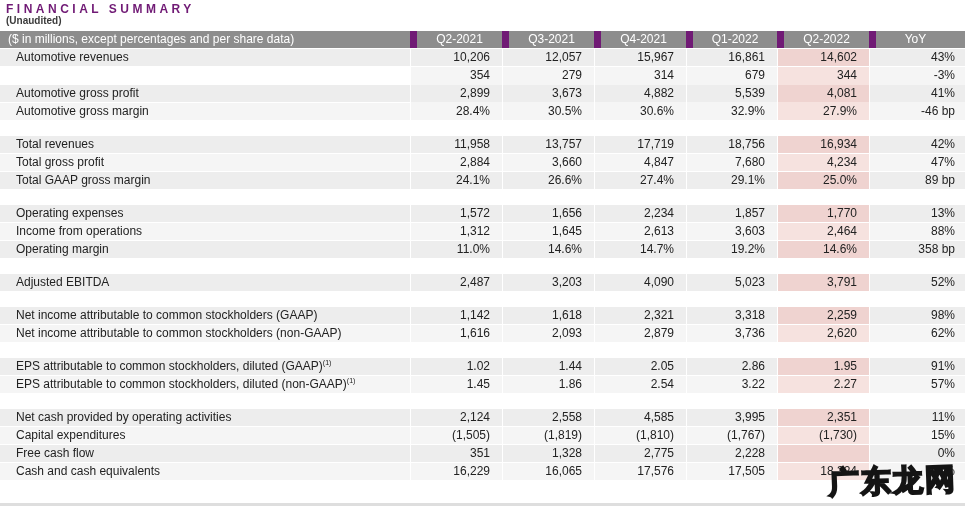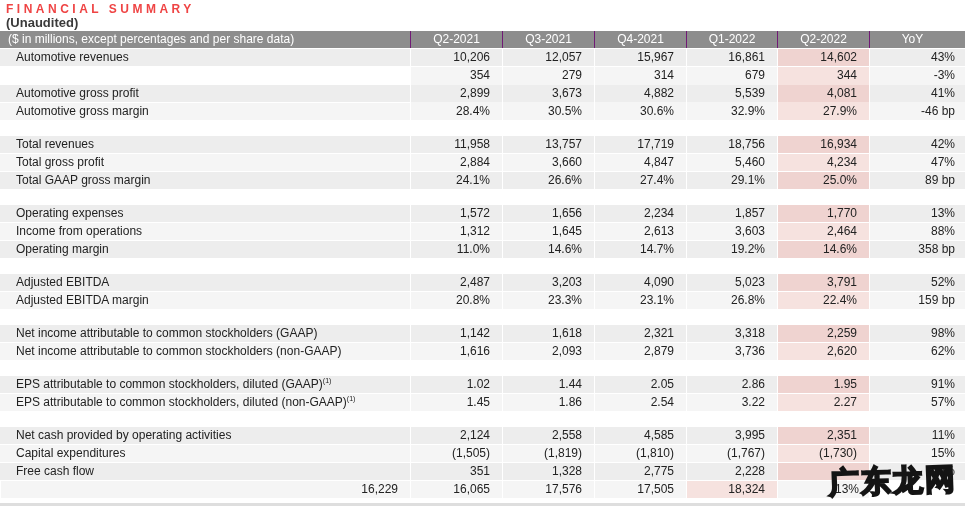--- a/index.html
+++ b/index.html
@@ -6,37 +6,37 @@
   .page{
     position:relative;
     width:965px;height:506px;
     overflow:hidden;
     background:#ffffff;
     font-family:"Liberation Sans", sans-serif;
     color:#222;
   }
   .title{
     position:absolute;top:2px;left:6px;
-    font-size:12px;font-weight:bold;letter-spacing:3.5px;color:#ef4444;
+    font-size:12px;font-weight:bold;letter-spacing:3.5px;color:#701a75;
     white-space:nowrap;
   }
   .subtitle{
     position:absolute;top:15px;left:6px;
-    font-size:13px;font-weight:bold;color:#3a3a3a;
+    font-size:10px;font-weight:bold;color:#3a3a3a;
   }
   .table{position:absolute;top:31px;left:0;width:965px;}
   .row{
     display:grid;
     grid-template-columns:410px 92px 92px 92px 91px 92px 96px;
     height:17px;line-height:17px;
     border-bottom:1px solid #ffffff;
   }
   .header-row{background:var(--header-bg,#8d8d8d);color:#ffffff;font-size:12px;}
   .header-row .label-cell{padding-left:8px;}
-  .header-row .num-cell{text-align:center;border-left:1px solid #701a75;padding-right:0;}
+  .header-row .num-cell{text-align:center;border-left:7px solid #701a75;padding-right:0;}
   .cell{overflow:hidden;white-space:nowrap;font-size:12px;}
   .label-cell{padding-left:16px;text-align:left;}
   .label-cell.indent{padding-left:22px;margin-top:44px;}
   .num-cell{text-align:right;padding-right:12px;border-left:1px solid #ffffff;}
   .num-cell:last-child{padding-right:10px;}
   .group{margin-bottom:15px;}
   .body-row.a .cell{background:var(--row-a,#ededed);}
   .body-row.b .cell{background:var(--row-b,#f5f5f5);}
   .body-row.a .cell.hl{background:var(--hl-a,#efd3d0);}
   .body-row.b .cell.hl{background:var(--hl-b,#f6e2df);}
@@ -119,21 +119,21 @@
             <div class="cell num-cell">17,719</div>
             <div class="cell num-cell">18,756</div>
             <div class="cell num-cell hl">16,934</div>
             <div class="cell num-cell">42%</div>
           </div>
           <div class="row body-row b">
             <div class="cell label-cell"><span>Total gross profit</span></div>
             <div class="cell num-cell">2,884</div>
             <div class="cell num-cell">3,660</div>
             <div class="cell num-cell">4,847</div>
-            <div class="cell num-cell">5,460</div>
+            <div class="cell num-cell">7,680</div>
             <div class="cell num-cell hl">4,234</div>
             <div class="cell num-cell">47%</div>
           </div>
           <div class="row body-row a">
             <div class="cell label-cell"><span>Total GAAP gross margin</span></div>
             <div class="cell num-cell">24.1%</div>
             <div class="cell num-cell">26.6%</div>
             <div class="cell num-cell">27.4%</div>
             <div class="cell num-cell">29.1%</div>
             <div class="cell num-cell hl">25.0%</div>
@@ -172,29 +172,20 @@
         <div class="group">
           <div class="row body-row a">
             <div class="cell label-cell"><span>Adjusted EBITDA</span></div>
             <div class="cell num-cell">2,487</div>
             <div class="cell num-cell">3,203</div>
             <div class="cell num-cell">4,090</div>
             <div class="cell num-cell">5,023</div>
             <div class="cell num-cell hl">3,791</div>
             <div class="cell num-cell">52%</div>
           </div>
-          <div class="row body-row b">
-            <div class="cell label-cell"><span>Adjusted EBITDA margin</span></div>
-            <div class="cell num-cell">20.8%</div>
-            <div class="cell num-cell">23.3%</div>
-            <div class="cell num-cell">23.1%</div>
-            <div class="cell num-cell">26.8%</div>
-            <div class="cell num-cell hl">22.4%</div>
-            <div class="cell num-cell">159 bp</div>
-          </div>
         </div>
         <div class="group">
           <div class="row body-row a">
             <div class="cell label-cell"><span>Net income attributable to common stockholders (GAAP)</span></div>
             <div class="cell num-cell">1,142</div>
             <div class="cell num-cell">1,618</div>
             <div class="cell num-cell">2,321</div>
             <div class="cell num-cell">3,318</div>
             <div class="cell num-cell hl">2,259</div>
             <div class="cell num-cell">98%</div>
@@ -251,20 +242,21 @@
           <div class="row body-row a">
             <div class="cell label-cell"><span>Free cash flow</span></div>
             <div class="cell num-cell">351</div>
             <div class="cell num-cell">1,328</div>
             <div class="cell num-cell">2,775</div>
             <div class="cell num-cell">2,228</div>
             <div class="cell num-cell hl"></div>
             <div class="cell num-cell">0%</div>
           </div>
           <div class="row body-row b">
+            <div class="cell label-cell"><span>Cash and cash equivalents</span></div>
             <div class="cell num-cell">16,229</div>
             <div class="cell num-cell">16,065</div>
             <div class="cell num-cell">17,576</div>
             <div class="cell num-cell">17,505</div>
             <div class="cell num-cell hl">18,324</div>
             <div class="cell num-cell">13%</div>
           </div>
         </div>
       </div>
   </div>

